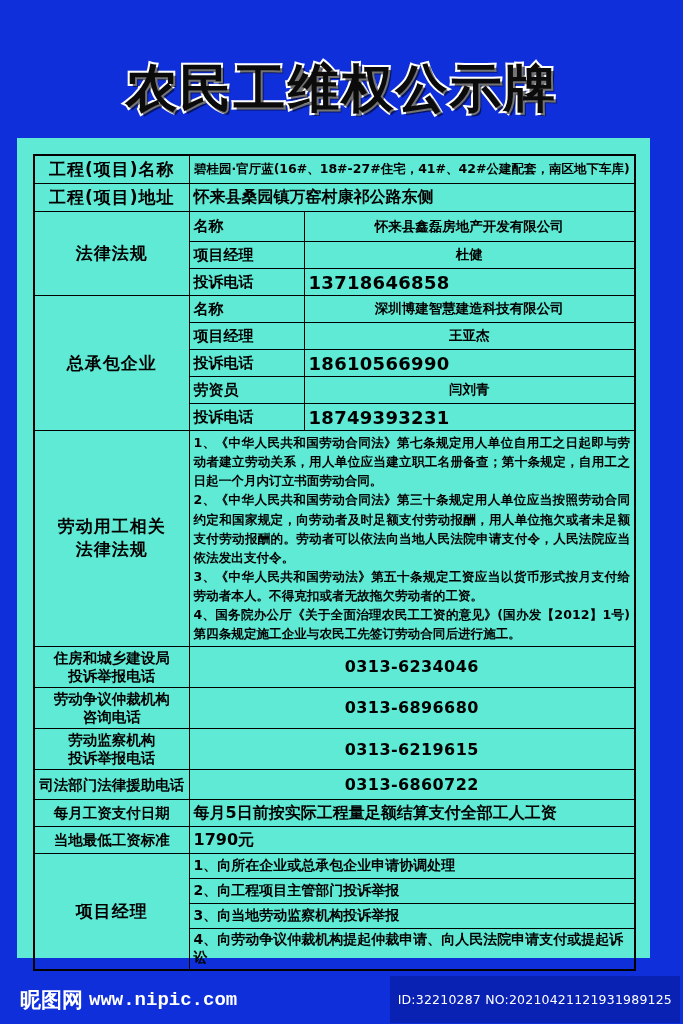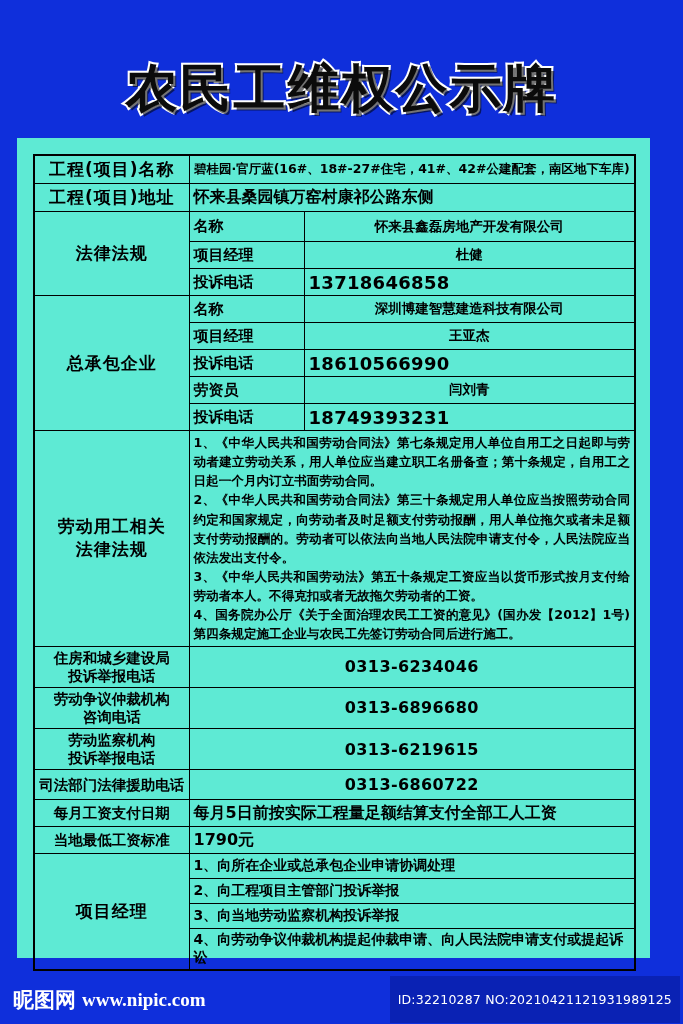--- a/index.html
+++ b/index.html
@@ -150,37 +150,37 @@
     left: 0;
     bottom: 0;
     width: 683px;
     height: 49px;
     background: #0f2fdb;
     display: flex;
     align-items: center;
   }
   #brand {
     position: absolute;
-    left: 13px;
+    left: 20px;
     display: flex;
     align-items: center;
     gap: 6px;
   }
   #brand-cn {
     font-size: 21px;
     font-weight: bold;
     color: #ffffff;
     letter-spacing: 0px;
     font-family: "DejaVu Sans", "Liberation Sans", sans-serif;
   }
   #brand-url {
     font-size: 19px;
     font-weight: bold;
     color: #ffffff;
-    font-family: Liberation Serif, serif;
+    font-family: Liberation Mono, monospace;
   }
   #id-badge {
     position: absolute;
     right: 3px;
     background: #0a22b4;
     color: #ffffff;
     font-size: 12.5px;
     padding: 16px 8px;
     letter-spacing: 0.2px;
     white-space: nowrap;

